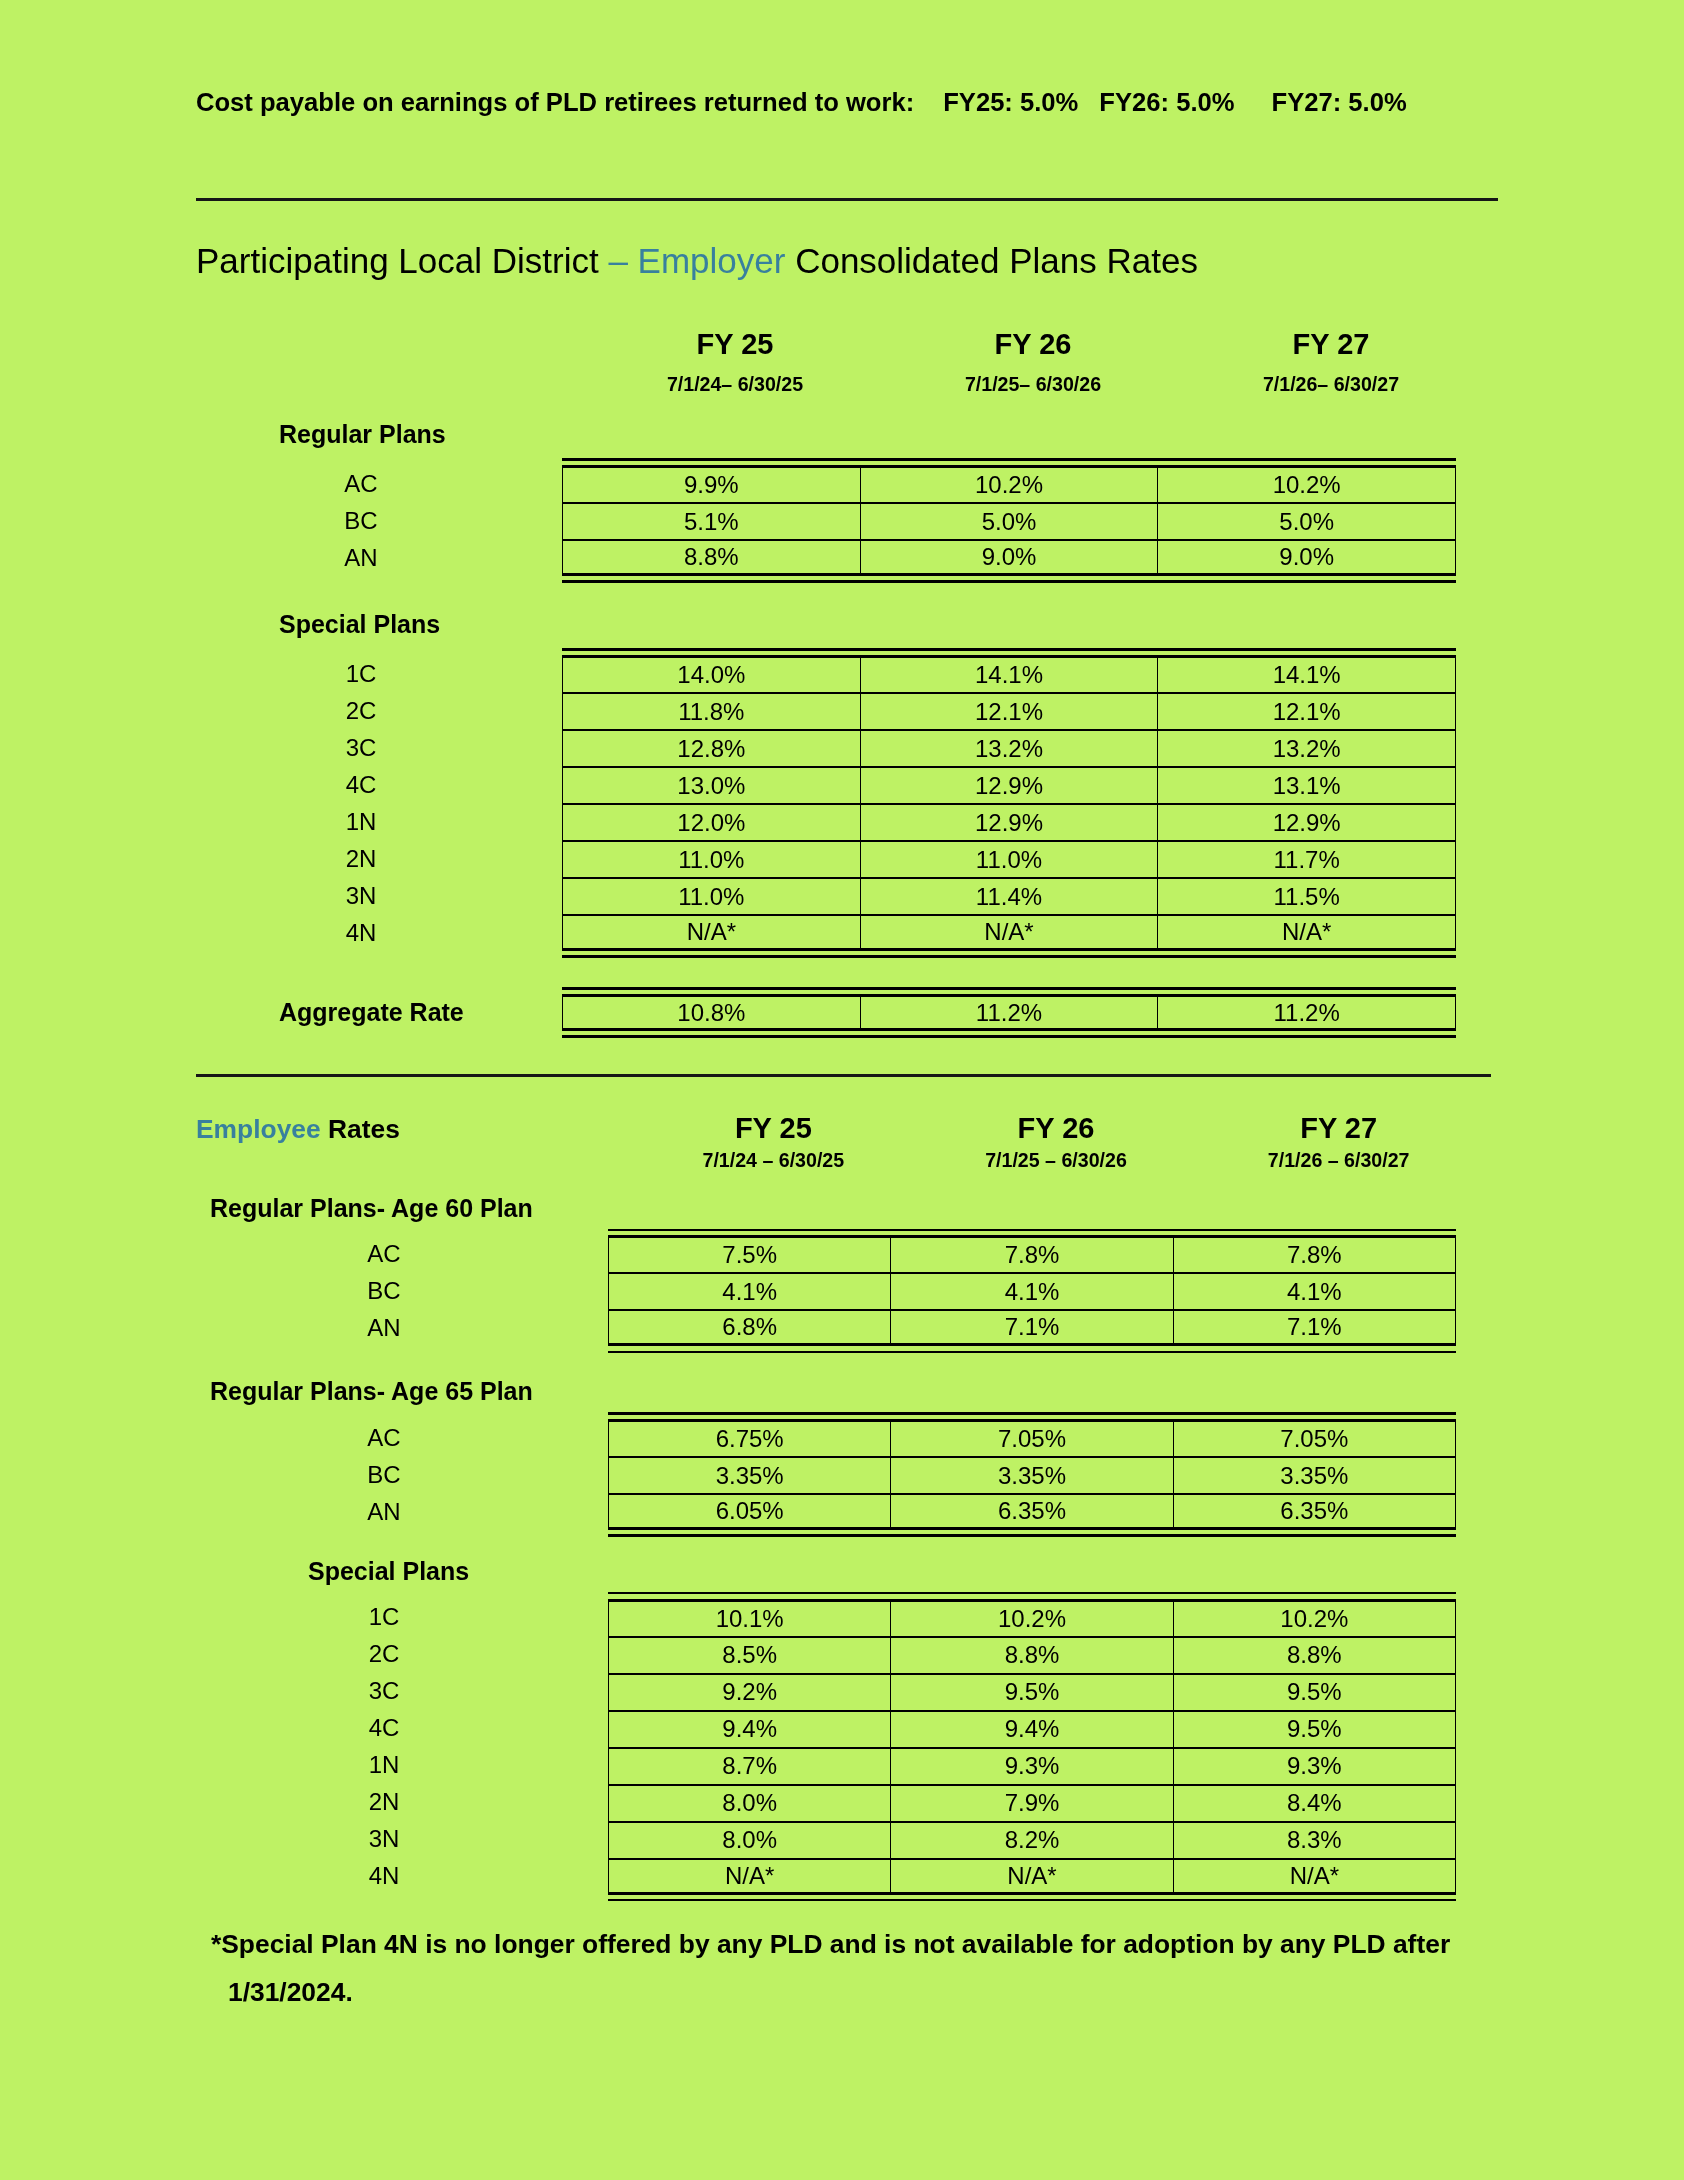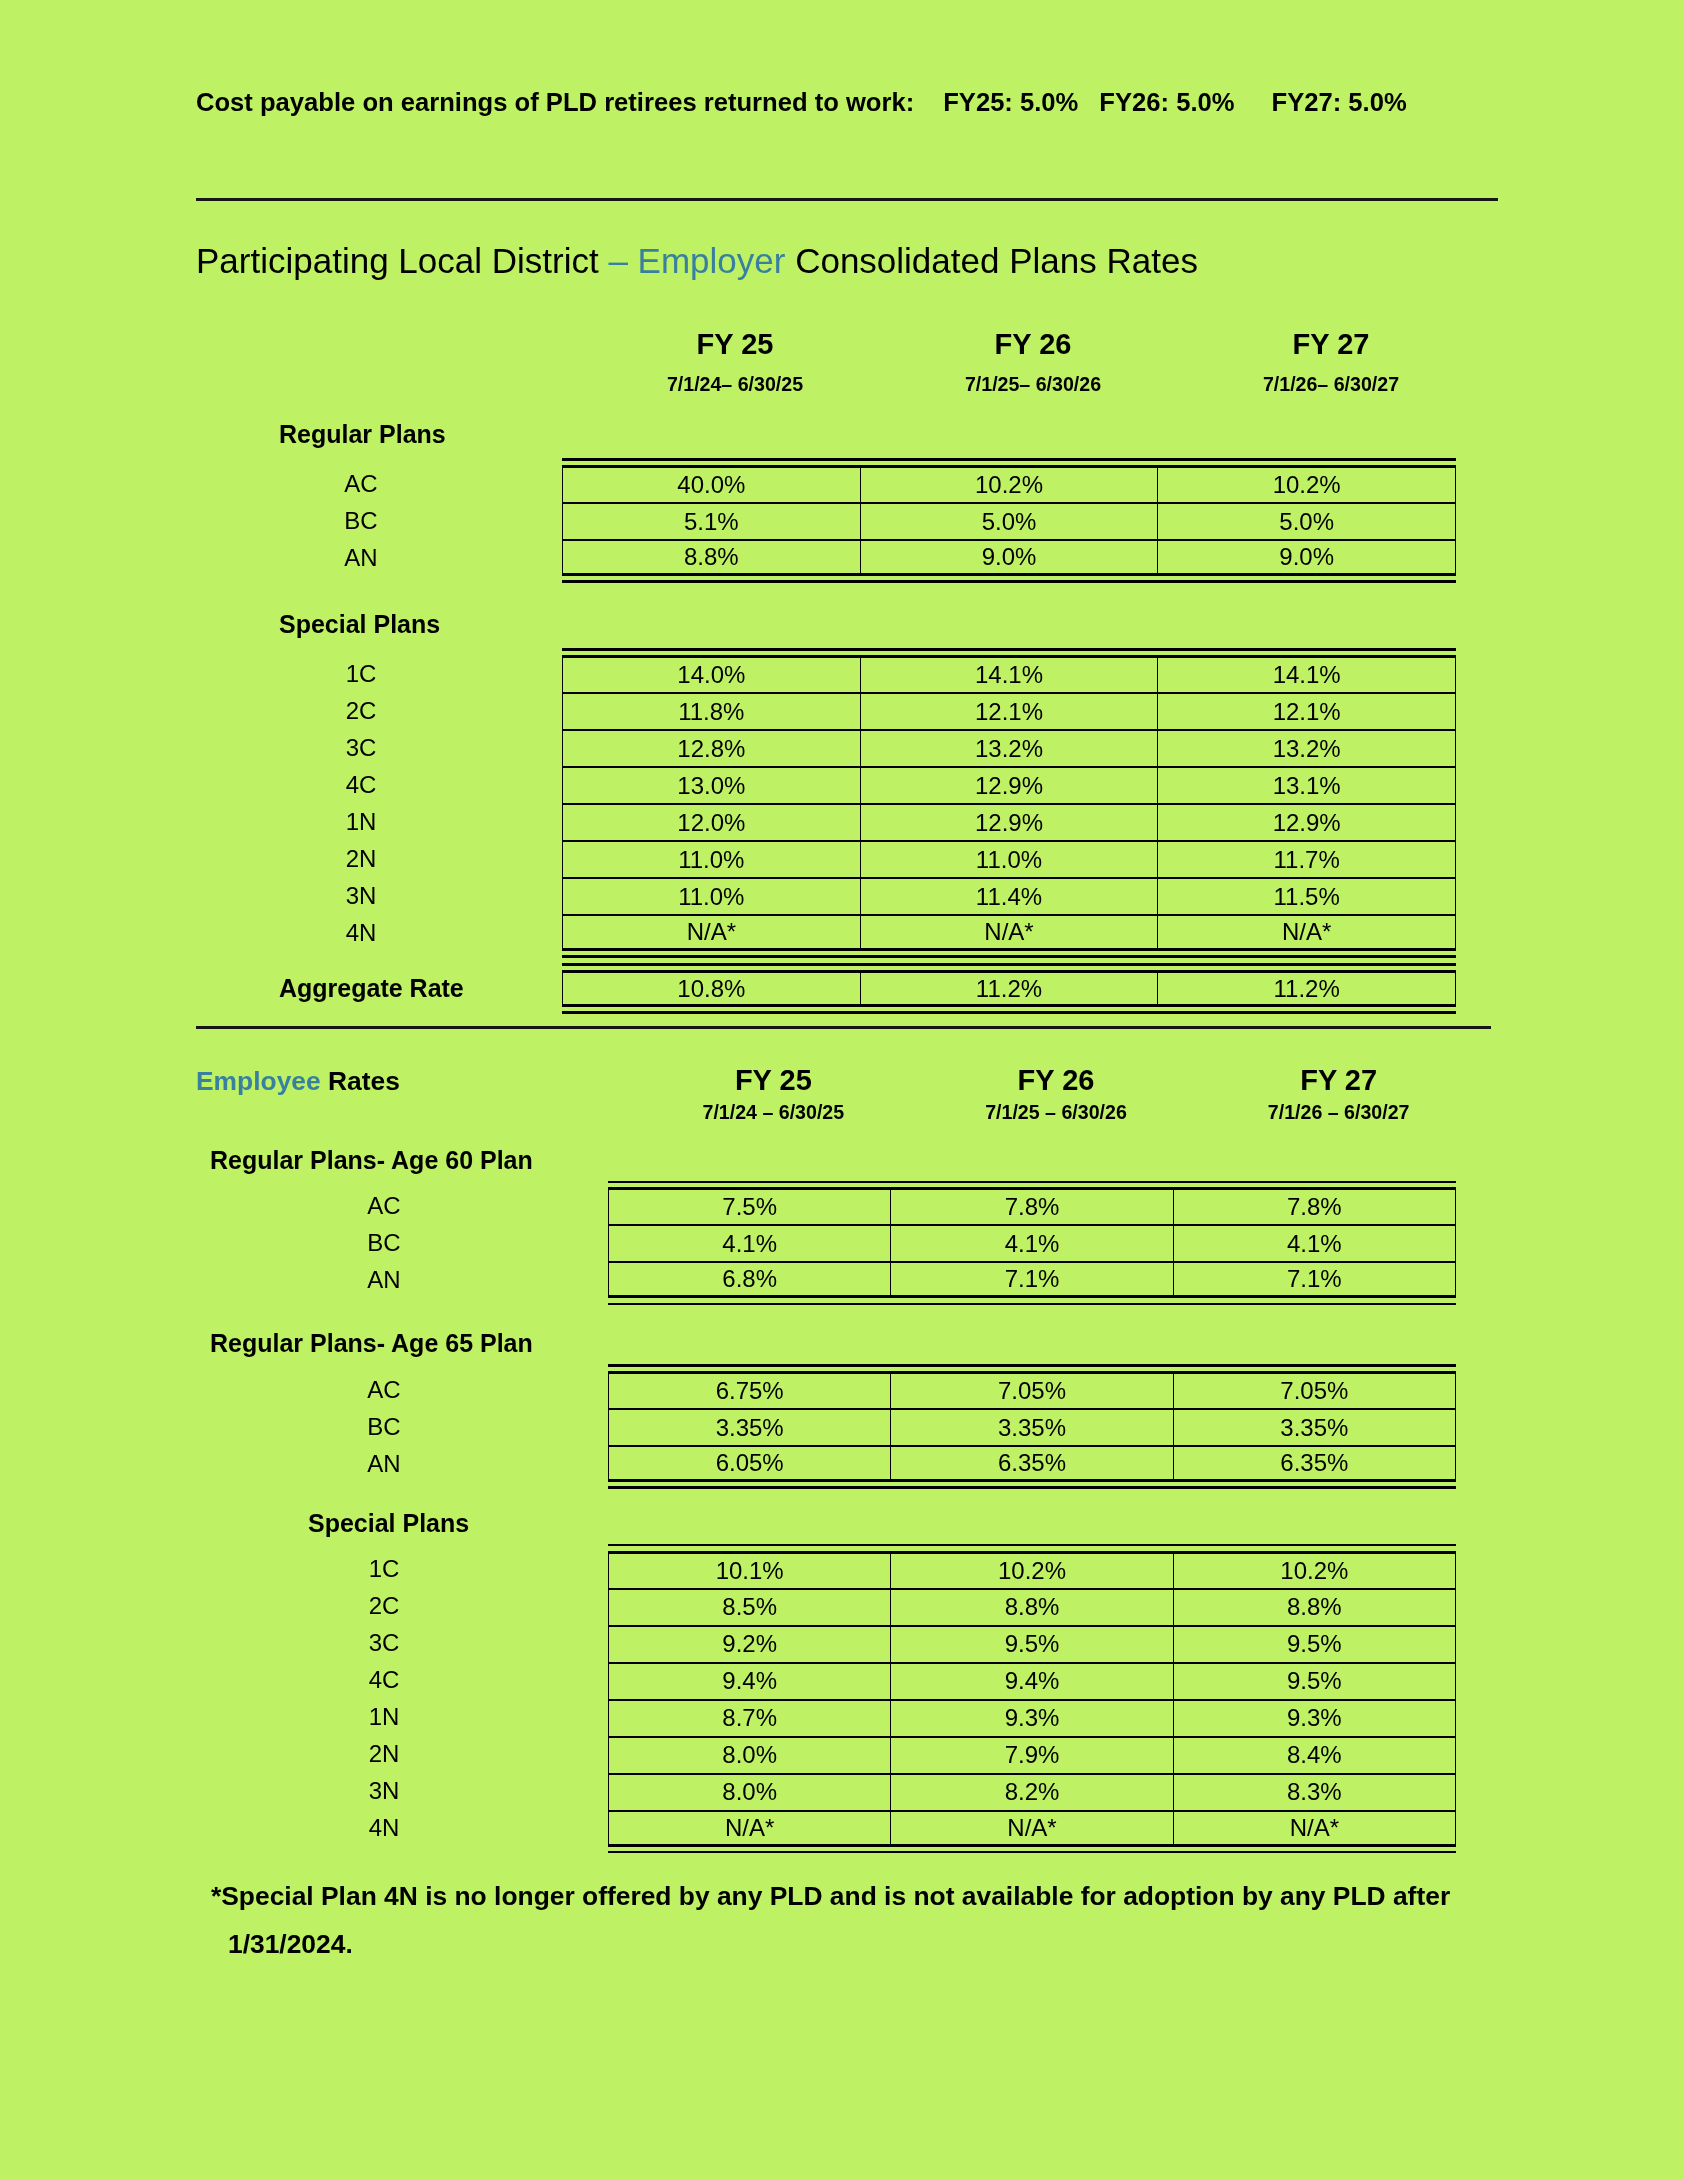--- a/index.html
+++ b/index.html
@@ -68,21 +68,21 @@
   .prow:last-child  .pcell { border-bottom:3.4px solid #000; }
 
   
   .footnote { margin:25.6px 0 0 211px; font-weight:bold; font-size:26.4px; line-height:48px; width:1278px; }
   .footnote .l2 { margin-left:17px; }
 
   
   .mt14{margin-top:12px;} .mt16{margin-top:13.6px;} .mt20{margin-top:17px;}
   .mt26{margin-top:22px;} .mt28{margin-top:24px;}
   .mt32{margin-top:27px;} .mt36{margin-top:31px;} .mt40{margin-top:34px;}
-  .mt48{margin-top:19px;} .mt60{margin-top:51px;} .mt4{margin-top:3.4px;}
+  .mt48{margin-top:43px;} .mt60{margin-top:51px;} .mt4{margin-top:3.4px;}
 </style>
 </head>
 <body>
 
 <div class="page">
 
   <div class="topline">
     <span>Cost payable on earnings of PLD retirees returned to work:</span>
     <span class="fy1">FY25: 5.0%</span>
     <span class="fy2">FY26: 5.0%</span>
@@ -106,21 +106,21 @@
     <div class="datecell">7/1/24– 6/30/25</div>
     <div class="datecell">7/1/25– 6/30/26</div>
     <div class="datecell">7/1/26– 6/30/27</div>
   </div>
 
   <div class="block seclabel ind-emp mt28">Regular Plans</div>
 
   <div class="block ptable emp mt20">
     <div class="prow">
       <div class="plabel">AC</div>
-      <div class="pcell">40.0%</div>
+      <div class="pcell">9.9%</div>
       <div class="pcell">10.2%</div>
       <div class="pcell">10.2%</div>
     </div>
     <div class="prow">
       <div class="plabel">BC</div>
       <div class="pcell">5.1%</div>
       <div class="pcell">5.0%</div>
       <div class="pcell">5.0%</div>
     </div>
     <div class="prow">

